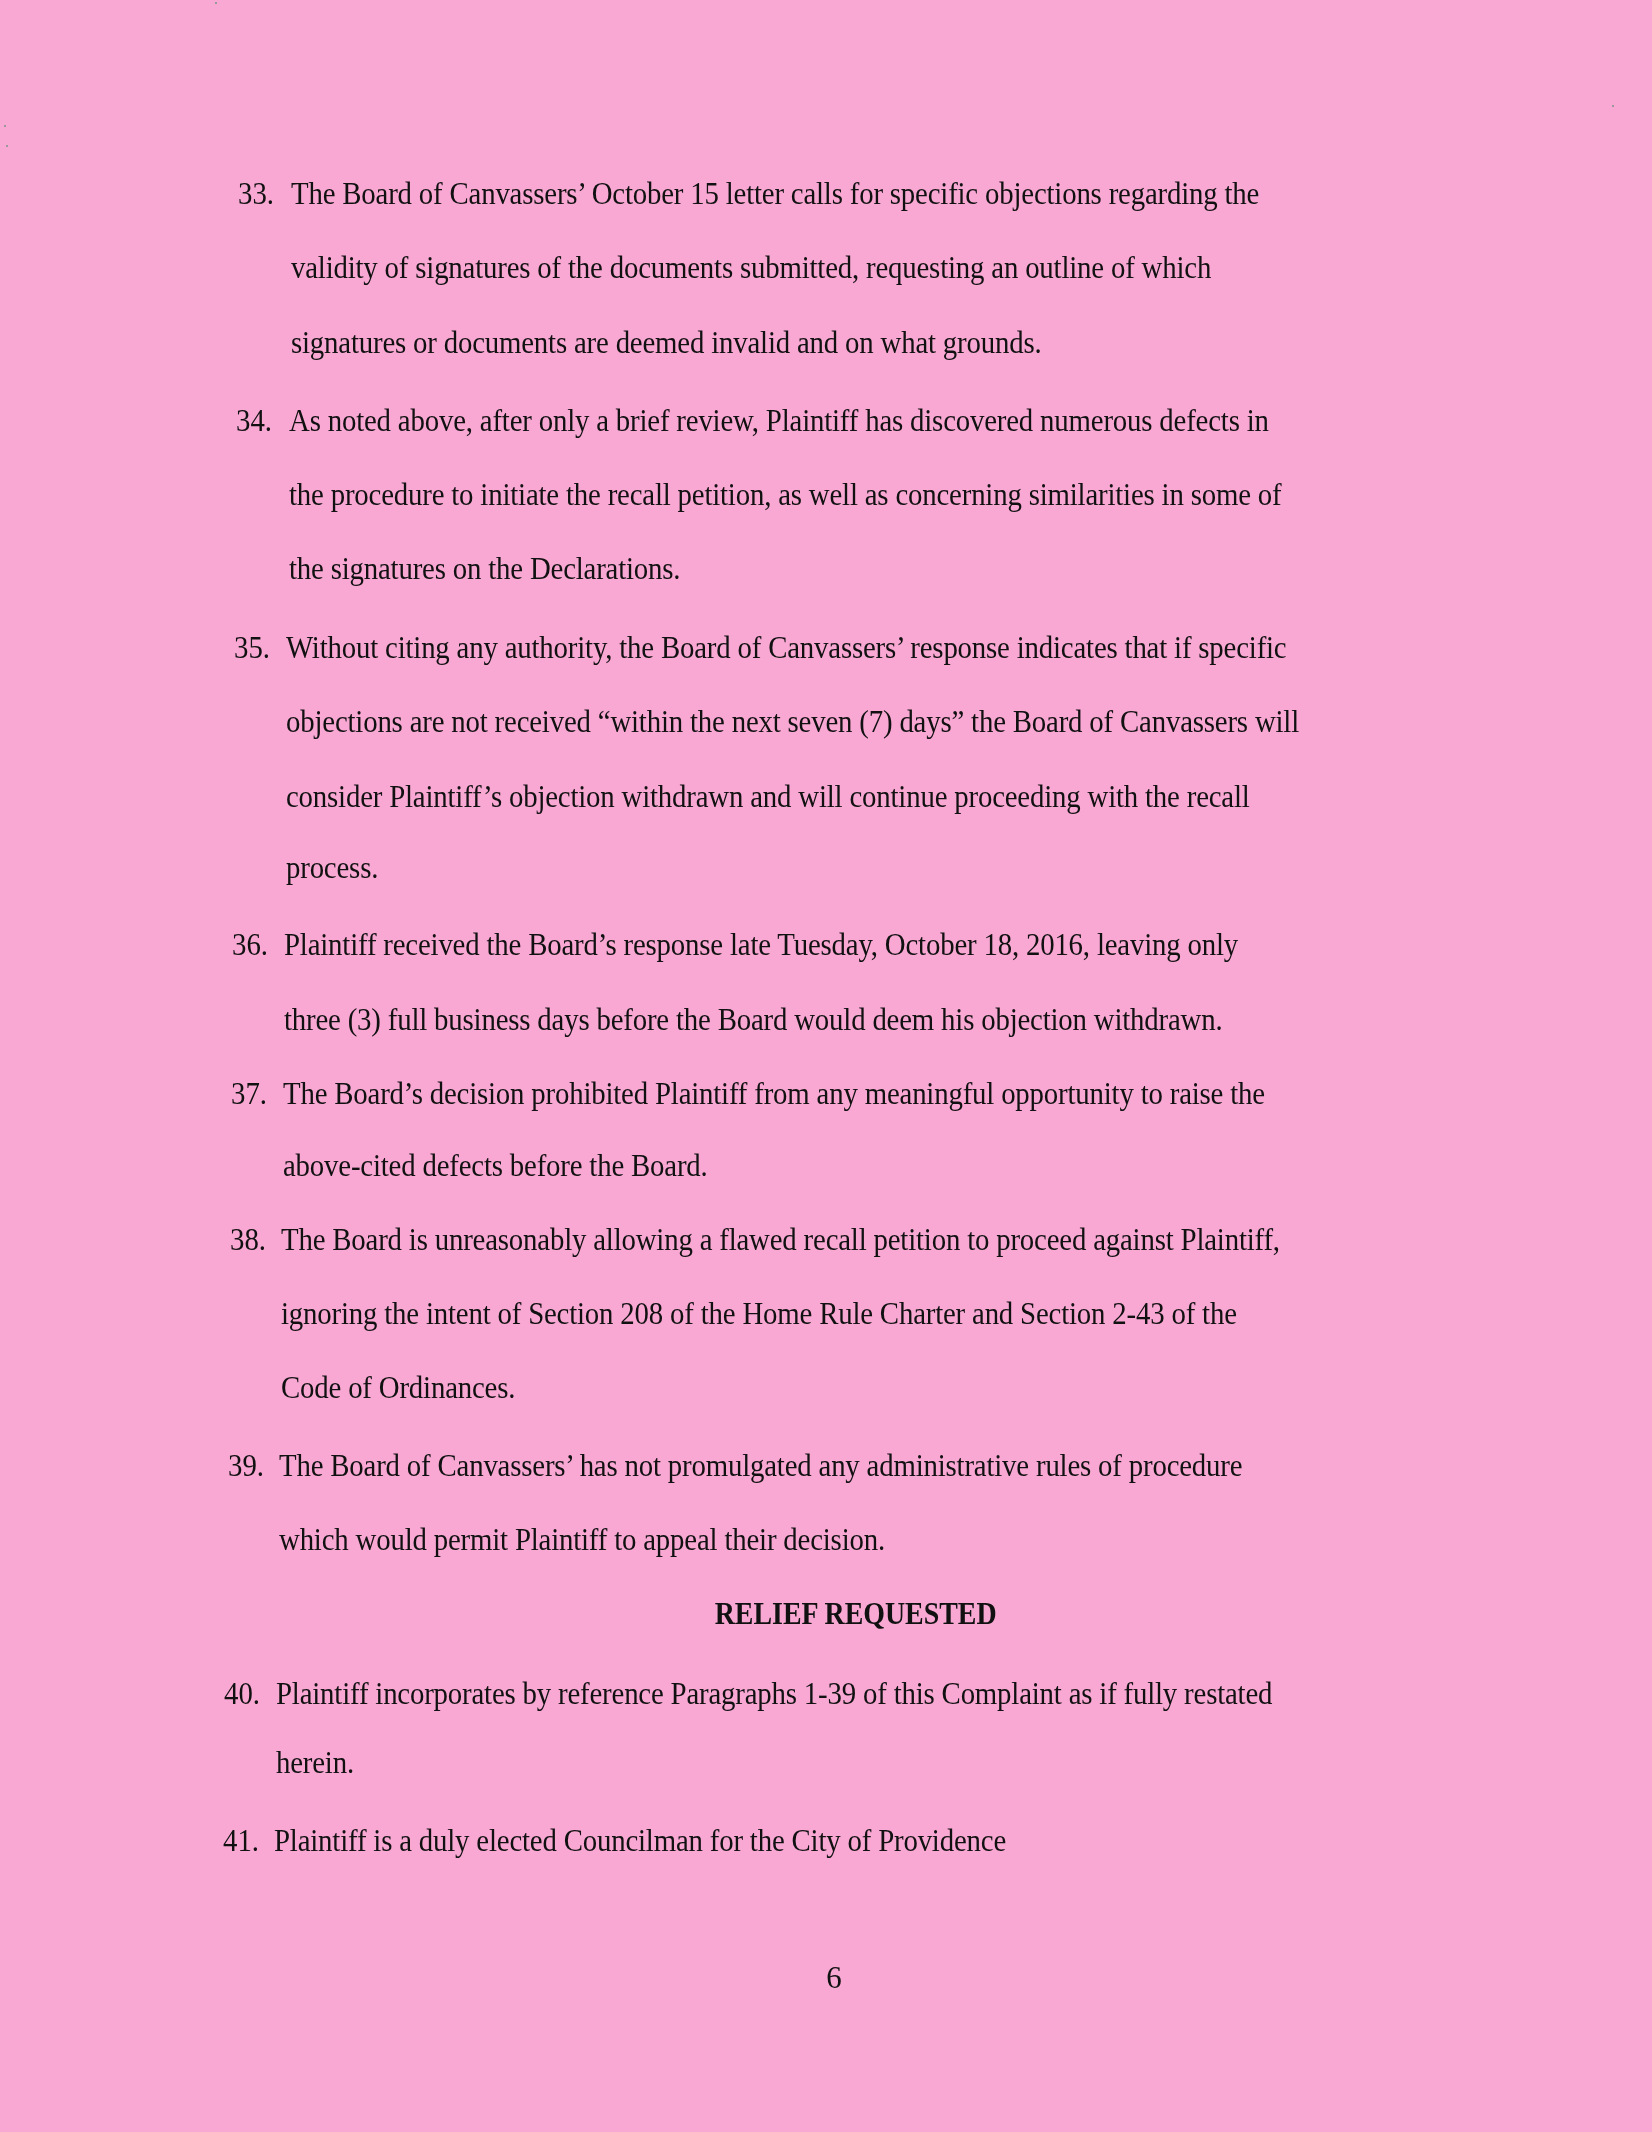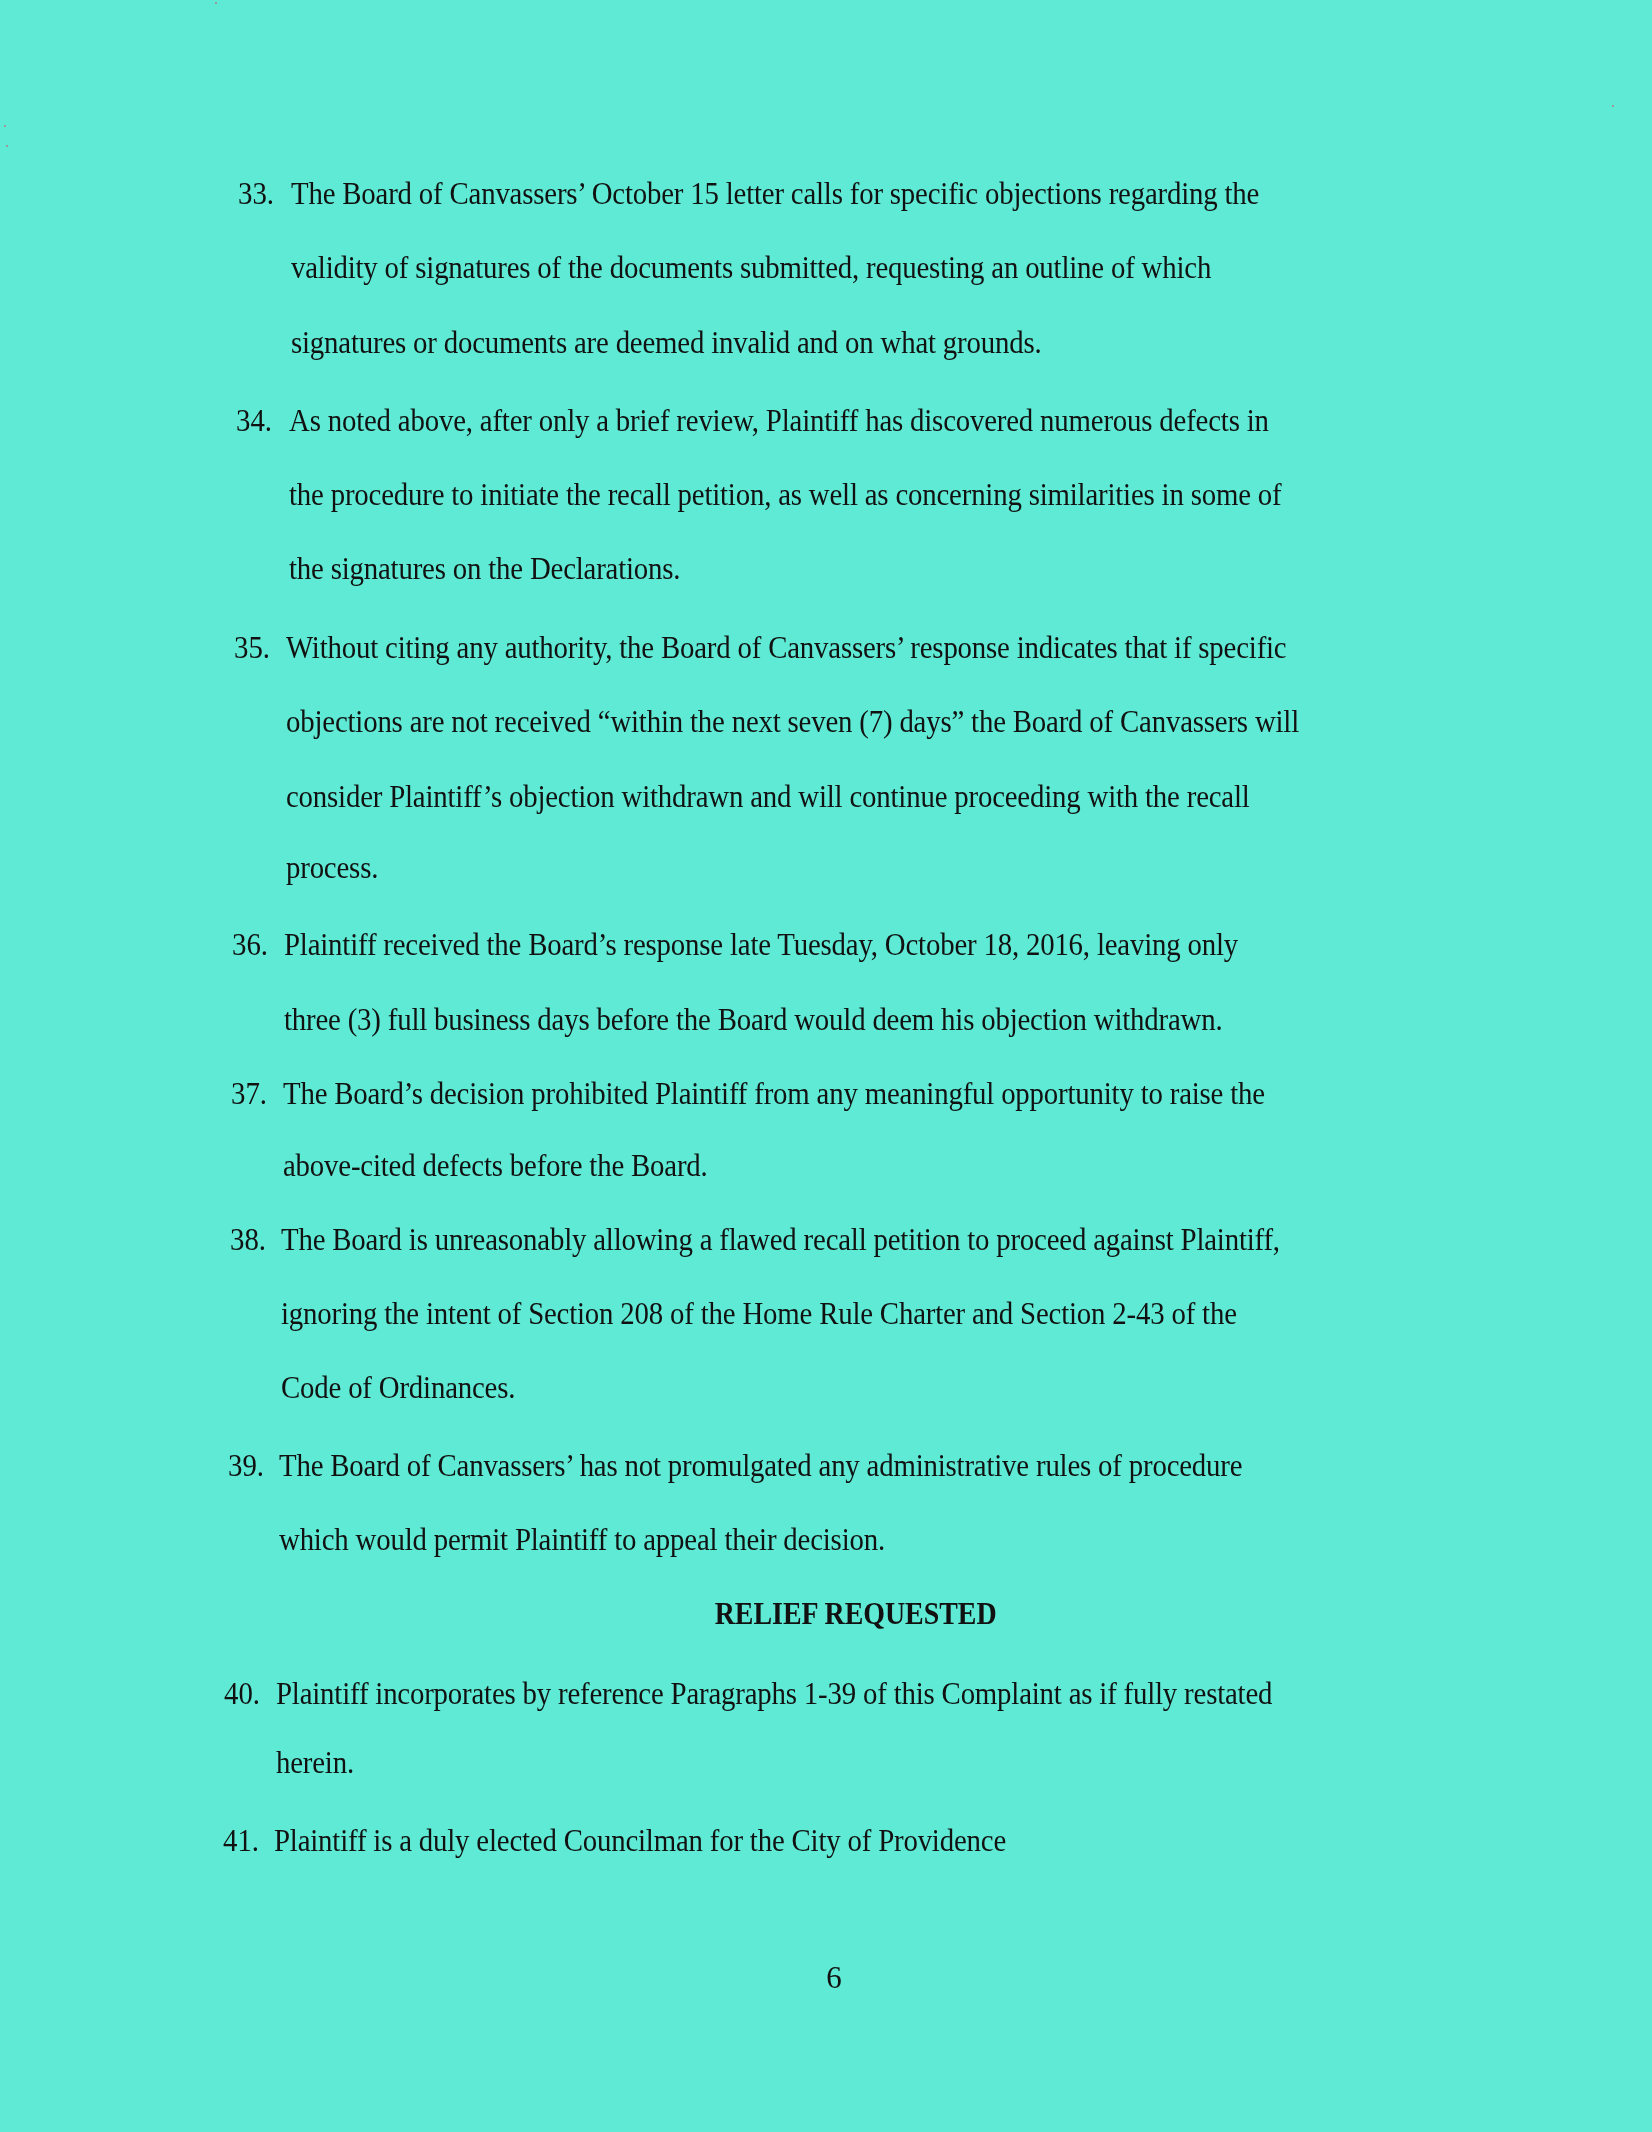--- a/index.html
+++ b/index.html
@@ -1,18 +1,18 @@
 <!DOCTYPE html>
 <html><head>
 <meta charset="utf-8">
 <style>
   html, body { margin: 0; padding: 0; background: #ffffff; }
   body { width: 1652px; height: 2132px; position: relative; overflow: hidden;
          font-family: "Liberation Serif", serif; color: #111; }
-  .page { position: absolute; left: 0; top: 0; width: 1652px; height: 2132px; background: #5eead4; }
+  .page { position: absolute; left: 0; top: 0; width: 1652px; height: 2132px; background: #f9a8d4; }
   .line { position: absolute; font-size: 31px; white-space: nowrap; line-height: 36px;
           transform: scaleX(0.93); transform-origin: left center; letter-spacing: -0.2px; }
   .num { position: absolute; font-size: 31px; line-height: 36px; white-space: nowrap;
          transform: scaleX(0.93); transform-origin: left center; }
   .heading { position: absolute; left: 0; width: 1652px; text-align: center; font-size: 31px;
              font-weight: bold; text-decoration: underline; text-underline-offset: 4px; line-height: 36px; }
   .heading span { display: inline-block; transform: scaleX(0.9); }
   .pagenum { position: absolute; left: 0; width: 1652px; text-align: center; font-size: 31px; line-height: 36px; }
   .speck { position: absolute; background: #999; width: 2px; height: 2px; }
 </style>

